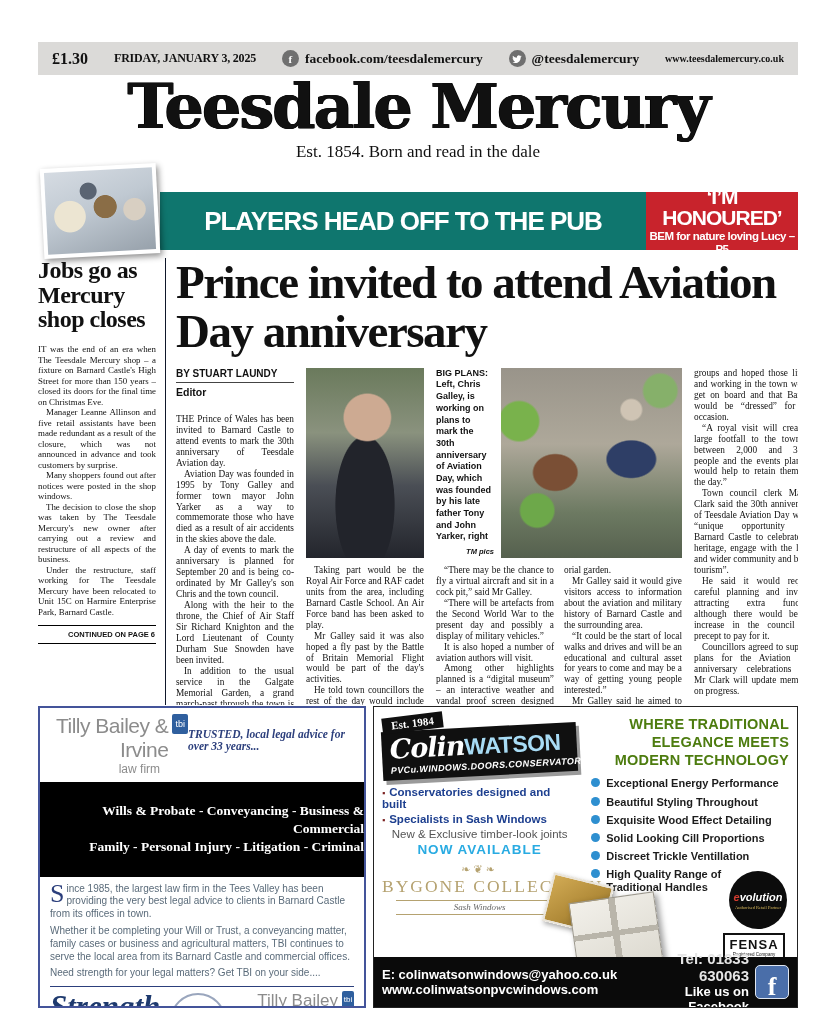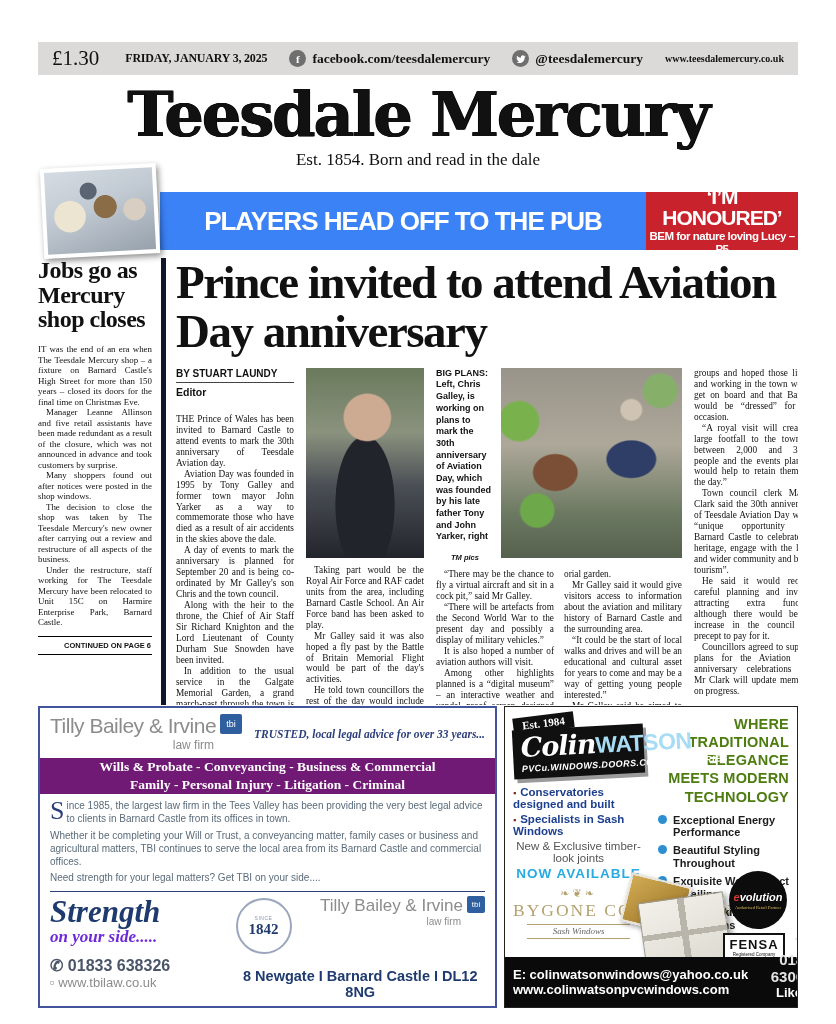--- a/index.html
+++ b/index.html
@@ -3,31 +3,31 @@
 <meta charset="utf-8">
 <title>Teesdale Mercury</title>
 <style>
   * { box-sizing: border-box; margin: 0; padding: 0; }
   html,body { width:836px; height:1024px; background:#fff; }
   body { font-family:"Liberation Serif", serif; color:#111; position:relative; overflow:hidden; }
 
   
   .topbar { position:absolute; left:38px; right:38px; top:42px; height:33px;
     background:#dbdad8; display:flex; align-items:center; padding:0 14px; }
-  .topbar .price { font-weight:normal; font-size:21px; }
+  .topbar .price { font-weight:bold; font-size:16px; }
   .topbar .date { font-weight:bold; font-size:12px; letter-spacing:-0.2px; margin-left:26px; }
   .tb-group { display:flex; align-items:center; gap:6px; }
   .tb-spacer { flex:1; }
   .soc-circle { width:17px; height:17px; border-radius:50%; background:#6f6f6f; color:#fff;
     display:flex; align-items:center; justify-content:center; font:bold 11px "Liberation Serif",serif; }
   .tb-label { font-weight:bold; font-size:13.5px; }
   .topbar .site { font-weight:bold; font-size:10px; }
 
   
-  .masthead { position:absolute; top:84px; left:0; right:0; text-align:center; }
+  .masthead { position:absolute; top:76px; left:0; right:0; text-align:center; }
   .masthead .title { font-family:"DejaVu Serif", serif; font-weight:bold; font-size:62px;
     letter-spacing:-2px; line-height:1.0; text-shadow:0.6px 0 #000, -0.6px 0 #000; }
   .masthead .tagline { font-size:17px; margin-top:4px; }
 
   
   .banner-row { position:absolute; top:192px; left:38px; right:38px; height:58px;
     display:flex; padding-left:122px; }
   .banner { color:#fff; text-align:center; display:flex; flex-direction:column;
     justify-content:center; font-family:"Liberation Sans", sans-serif; }
   .banner-blue { flex:1; }
@@ -43,21 +43,21 @@
     background:
       radial-gradient(circle at 22% 55%, #ece5d2 0 16%, rgba(0,0,0,0) 17%),
       radial-gradient(circle at 55% 45%, #8a6d46 0 15%, rgba(0,0,0,0) 16%),
       radial-gradient(circle at 82% 50%, #d8cfc2 0 11%, rgba(0,0,0,0) 12%),
       radial-gradient(circle at 40% 25%, #5a6472 0 9%, rgba(0,0,0,0) 10%),
       linear-gradient(160deg,#d5dbe2 0%,#c0c9d2 45%,#97a1ab 100%); }
 
   
   .content-row { position:absolute; top:258px; left:38px; right:38px; height:447px;
     display:flex; overflow:hidden; }
-  .left-story { width:128px; padding-right:9px; border-right:5px solid #0f172a; flex:none; }
+  .left-story { width:128px; padding-right:9px; border-right:1px solid #0f172a; flex:none; }
   .left-story h2 { font-size:24px; line-height:1.03; margin-bottom:12px; letter-spacing:-0.5px; }
   .p { font-size:8.9px; line-height:1.18; text-align:justify; }
   .p.ind { text-indent:8px; }
   .continued { margin-top:8px; border-top:1px solid #000; border-bottom:1px solid #000;
     font:bold 7.5px "Liberation Sans", sans-serif; text-align:right; padding:4px 1px; }
   .barcode { margin-top:12px; position:relative; background:#fff; padding-top:14px; }
   .barcode .bars { height:40px; margin-right:22px;
     background:repeating-linear-gradient(90deg,#000 0 2px,#fff 2px 3px,#000 3px 4px,#fff 4px 8px,#000 8px 9px,#fff 9px 11px,#000 11px 14px,#fff 14px 16px); }
   .barcode .issue { position:absolute; right:0; top:10px; font:10px "Liberation Sans",sans-serif; text-align:center; }
   .barcode .issue .mini { width:14px; height:16px; margin-top:1px;
@@ -75,49 +75,49 @@
   .ap { font-size:9.3px; line-height:1.18; text-align:justify; }
   .ap.ind { text-indent:8px; }
   .photo1 { width:118px; height:190px; margin-bottom:7px;
     background:
       radial-gradient(circle at 52% 26%, #cdaa92 0 15%, rgba(0,0,0,0) 16%),
       radial-gradient(ellipse at 50% 72%, #22242b 0 35%, rgba(0,0,0,0) 36%),
       radial-gradient(circle at 50% 52%, #c8d0da 0 6%, rgba(0,0,0,0) 7%),
       linear-gradient(180deg,#6a7a5c 0%,#8a927e 34%,#4a4e55 62%,#23252c 100%); }
   .c34top { display:flex; gap:7px; margin-bottom:7px; }
   .caption { width:58px; flex:none; font:bold 9px/1.3 "Liberation Sans",sans-serif; }
-  .caption .credit { display:block; text-align:center; font:bold italic 7.5px "Liberation Sans",sans-serif; margin-top:10px; }
+  .caption .credit { display:block; text-align:right; font:bold italic 7.5px "Liberation Sans",sans-serif; margin-top:4px; }
   .photo2 { flex:1; height:190px;
     background:
       radial-gradient(circle at 10% 28%, #79b24c 0 9%, rgba(0,0,0,0) 10%),
       radial-gradient(circle at 20% 75%, #6da84a 0 8%, rgba(0,0,0,0) 9%),
       radial-gradient(circle at 88% 12%, #86b06a 0 7%, rgba(0,0,0,0) 8%),
       radial-gradient(ellipse at 72% 48%, #2e3e66 0 13%, rgba(0,0,0,0) 14%),
       radial-gradient(circle at 72% 22%, #cfc4b4 0 5%, rgba(0,0,0,0) 6%),
       radial-gradient(ellipse at 30% 55%, #7a4f35 0 12%, rgba(0,0,0,0) 13%),
       linear-gradient(180deg,#99948a 0%,#aea89a 40%,#6d7a62 76%,#55604e 100%); }
   .c34cols { display:flex; gap:10px; }
   .c34cols > div { flex:1; }
 
   
   .ads-row { position:absolute; top:706px; left:38px; right:38px; height:302px; display:flex; gap:7px; }
 
   
-  .tbi-ad { width:459px; flex:none; border:2px solid #44549a; padding:6px 10px 5px;
+  .tbi-ad { width:328px; flex:none; border:2px solid #44549a; padding:6px 10px 5px;
     font-family:"Liberation Sans",sans-serif; position:relative; overflow:hidden; }
   .tbi-head { display:flex; justify-content:space-between; align-items:flex-start; }
   .tbi-brand { text-align:right; }
   .tbi-brand .line { display:flex; align-items:flex-start; gap:4px; }
   .tbi-name { font-size:21px; color:#8c8c8c; letter-spacing:-0.5px; }
   .tbi-box { width:22px; height:20px; background:#2f5f9e; color:#fff; font-size:9px;
     display:flex; align-items:center; justify-content:center; border-radius:2px; }
   .tbi-lawfirm { font-size:12px; color:#8c8c8c; margin-right:28px; }
   .tbi-tag { font:bold italic 11.5px "Liberation Serif",serif; color:#2c3f7c; margin-top:14px; }
-  .tbi-strip { background:#701a75; color:#fff; text-align:center;
-    font:bold 13.5px/1.35 "Liberation Serif",serif; padding:0 0; margin:6px -10px; }
+  .tbi-strip { background:#000000; color:#fff; text-align:right;
+    font:bold 13.5px/1.35 "Liberation Serif",serif; padding:20px 0; margin:6px -10px; }
   .tbi-para { color:#5a6b7a; font-size:10px; line-height:1.28; margin-top:4px; }
   .tbi-para.drop::first-letter { font-size:26px; color:#2c3f7c; float:left; line-height:0.8;
     margin:1px 2px 0 0; font-family:"Liberation Serif",serif; }
   .tbi-rule { border-top:1px solid #2c3f7c; margin:6px 0 4px; }
   .tbi-bottom { display:grid; grid-template-columns:1fr 64px 1fr; column-gap:8px; align-items:start; }
   .strength { font:bold italic 31px "Liberation Serif",serif; color:#1e3a6e; line-height:1.0; }
   .onyourside { font:bold italic 17px "Liberation Serif",serif; color:#6d28d9; }
   .badge1842 { width:56px; height:56px; border:2px solid #9aa6bd; border-radius:50%;
     display:flex; flex-direction:column; align-items:center; justify-content:center; margin-top:2px; }
   .badge1842 .bt { font-size:5px; color:#8c98ae; letter-spacing:0.5px; }
@@ -225,21 +225,21 @@
 
   <div class="masthead">
     <div class="title">Teesdale Mercury</div>
     <div class="tagline">Est. 1854. Born and read in the dale</div>
   </div>
 
   <div class="inset-photo">
     <div class="ph"></div>
   </div>
   <div class="banner-row">
-    <div class="banner banner-blue" style="background:#3b82f6">
+    <div class="banner banner-blue" style="background:#0f766e">
       <div class="b-title">PLAYERS HEAD OFF TO THE PUB</div>
     </div>
     <div class="banner banner-red" style="background:#C8232C">
       <div class="b-title">‘I’M HONOURED’</div>
       <div class="b-sub">BEM for nature loving Lucy – P5</div>
     </div>
   </div>
 
   <div class="content-row">
 

